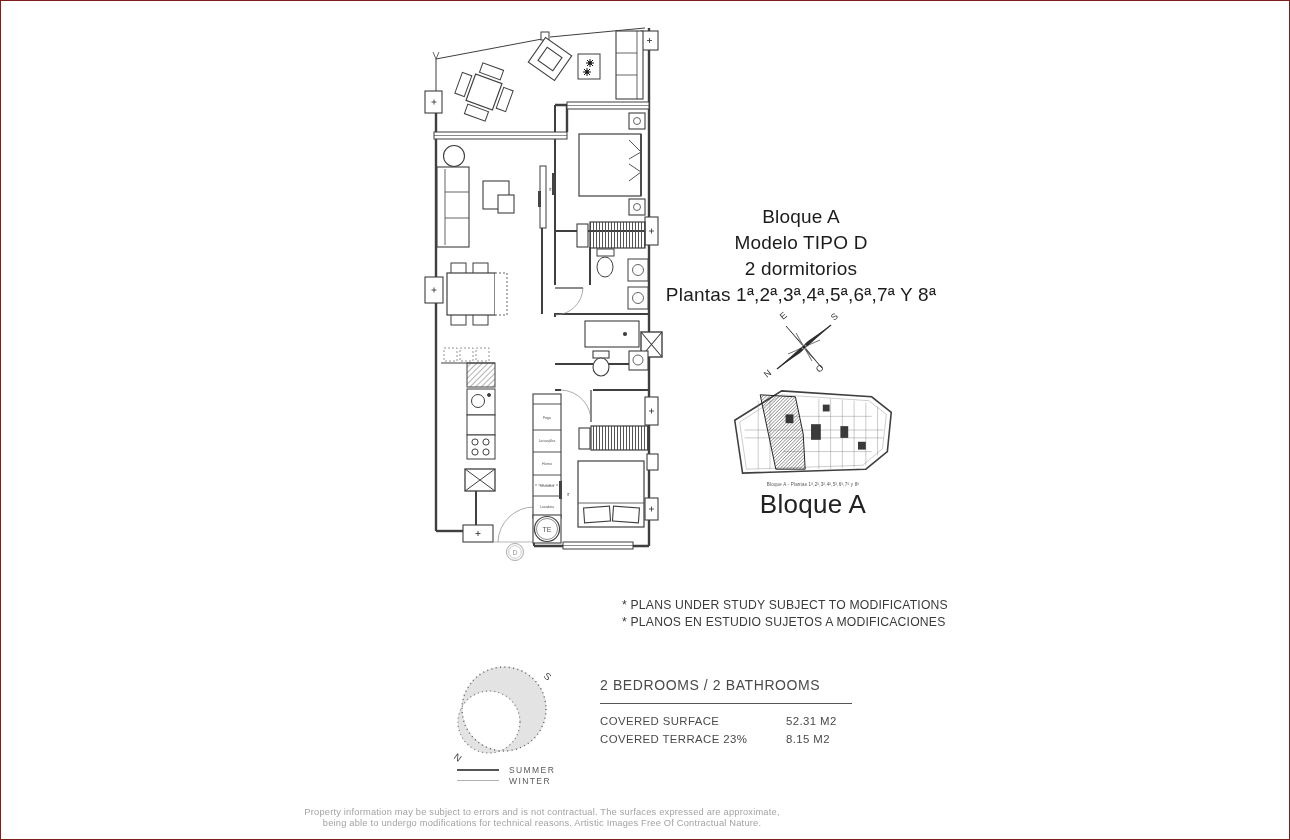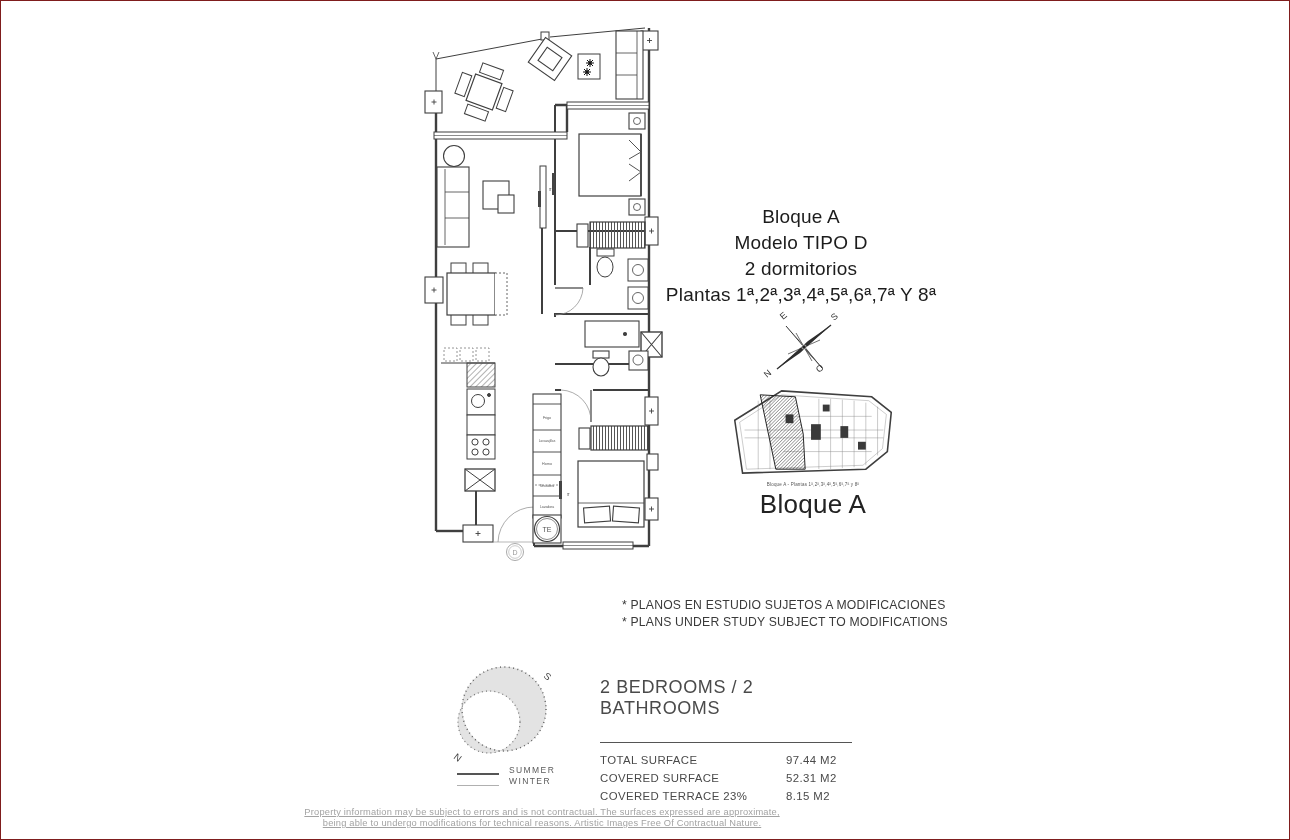--- a/index.html
+++ b/index.html
@@ -19,36 +19,36 @@
   .key-plan{position:absolute;left:722px;top:386px;width:180px;text-align:center;}
   .key-plan .caption{font-size:4.5px;color:#555;letter-spacing:.2px;margin-top:1px;}
   .key-plan .kp-label{font-size:26px;color:#222;margin-top:2px;letter-spacing:.3px;}
 
   
   .disclaimer{position:absolute;left:621px;top:596px;font-size:12.2px;line-height:17px;color:#3a3a3a;letter-spacing:.2px;white-space:nowrap;}
 
   
   .sun-diagram{position:absolute;left:447px;top:658px;width:110px;height:108px;}
   .sun-legend{position:absolute;left:456px;top:763px;width:120px;}
-  .sun-legend .row{display:flex;align-items:flex-end;height:11px;}
+  .sun-legend .row{display:flex;align-items:center;height:11px;}
   .sun-legend .line{width:42px;margin-right:10px;}
   .sun-legend .line.summer{border-top:2px solid #555;}
   .sun-legend .line.winter{border-top:1px solid #b0b0b0;}
   .sun-legend .lbl{font-size:8.5px;letter-spacing:1.4px;color:#5a5a5a;}
 
   
   .spec-table{position:absolute;left:599px;top:676px;width:252px;color:#4a4a4a;}
-  .spec-table .hdr{font-size:18px;letter-spacing:.6px;padding-bottom:23px;border-bottom:1.5px solid #555;}
+  .spec-table .hdr{font-size:14px;letter-spacing:.6px;padding-bottom:10px;border-bottom:1.5px solid #555;}
   .spec-table .rows{margin-top:8px;}
   .spec-table .row{display:flex;height:18px;align-items:center;font-size:11.4px;letter-spacing:.4px;}
   .spec-table .row .lbl{width:186px;}
   .spec-table .row .val{flex:1;}
 
   
-  .footer{position:absolute;left:0;top:806px;width:1082px;text-align:center;font-size:9.3px;line-height:11px;color:#a3a3a3;letter-spacing:.2px;text-decoration:underline;}
+  .footer{position:absolute;left:0;top:806px;width:1082px;text-align:center;font-size:9.3px;line-height:11px;color:#a3a3a3;letter-spacing:.2px;}
 </style>
 </head>
 <body>
 
 <div class="page">
 
   <svg class="floorplan" viewBox="418 22 250 545" fill="none" stroke="#3f3f3f">
     <defs>
       <pattern id="hatchV" width="3" height="6" patternUnits="userSpaceOnUse">
         <path d="M1.5,0 V6" stroke="#555" stroke-width="1"></path>
@@ -316,22 +316,22 @@
         <rect x="100" y="18" width="7" height="7"></rect>
         <rect x="136" y="56" width="8" height="8"></rect>
       </g>
       <polygon points="36,8 72,10 80,48 82,84 52,84 44,46" fill="url(#kpHatch)" stroke="#222" stroke-width="1"></polygon>
     </svg>
     <div class="caption">Bloque A - Plantas 1ª,2ª,3ª,4ª,5ª,6ª,7ª y 8ª</div>
     <div class="kp-label">Bloque A</div>
   </div>
 
   <div class="disclaimer">
+    <div>* PLANS UNDER STUDY SUBJECT TO MODIFICATIONS</div>
     <div>* PLANOS EN ESTUDIO SUJETOS A MODIFICACIONES</div>
-    <div>* PLANS UNDER STUDY SUBJECT TO MODIFICATIONS</div>
   </div>
 
   <svg class="sun-diagram" viewBox="0 0 110 108">
     <path d="M56,8 a42,42 0 1 0 0.01,0 Z M41,32 a31,31 0 1 0 0.01,0 Z" fill="#e3e3e3" fill-rule="evenodd" stroke="none"></path>
     <circle cx="56" cy="50" r="42" fill="none" stroke="#cfcfcf" stroke-width="0.5"></circle>
     <circle cx="56" cy="50" r="42" fill="none" stroke="#666" stroke-width="1.5" stroke-dasharray="1,3.4"></circle>
     <circle cx="41" cy="63" r="31" fill="none" stroke="#d5d5d5" stroke-width="0.5"></circle>
     <circle cx="41" cy="63" r="31" fill="none" stroke="#777" stroke-width="1.2" stroke-dasharray="1,3.2"></circle>
     <text x="95" y="18" font-size="9.5" fill="#444" transform="rotate(38 95 18)">S</text>
     <text x="5" y="99" font-size="9.5" fill="#444" transform="rotate(38 5 99)">N</text>
@@ -344,24 +344,20 @@
     <div class="row">
       <span class="line winter"></span>
       <span class="lbl">WINTER</span>
     </div>
   </div>
 
   <div class="spec-table">
     <div class="hdr">2 BEDROOMS / 2 BATHROOMS</div>
     <div class="rows">
       <div class="row">
-        <span class="lbl">TOTAL SURFACE</span>
-        <span class="val">97.44 M2</span>
-      </div>
-      <div class="row">
         <span class="lbl">COVERED SURFACE</span>
         <span class="val">52.31 M2</span>
       </div>
       <div class="row">
         <span class="lbl">COVERED TERRACE 23%</span>
         <span class="val">8.15 M2</span>
       </div>
     </div>
   </div>
 

